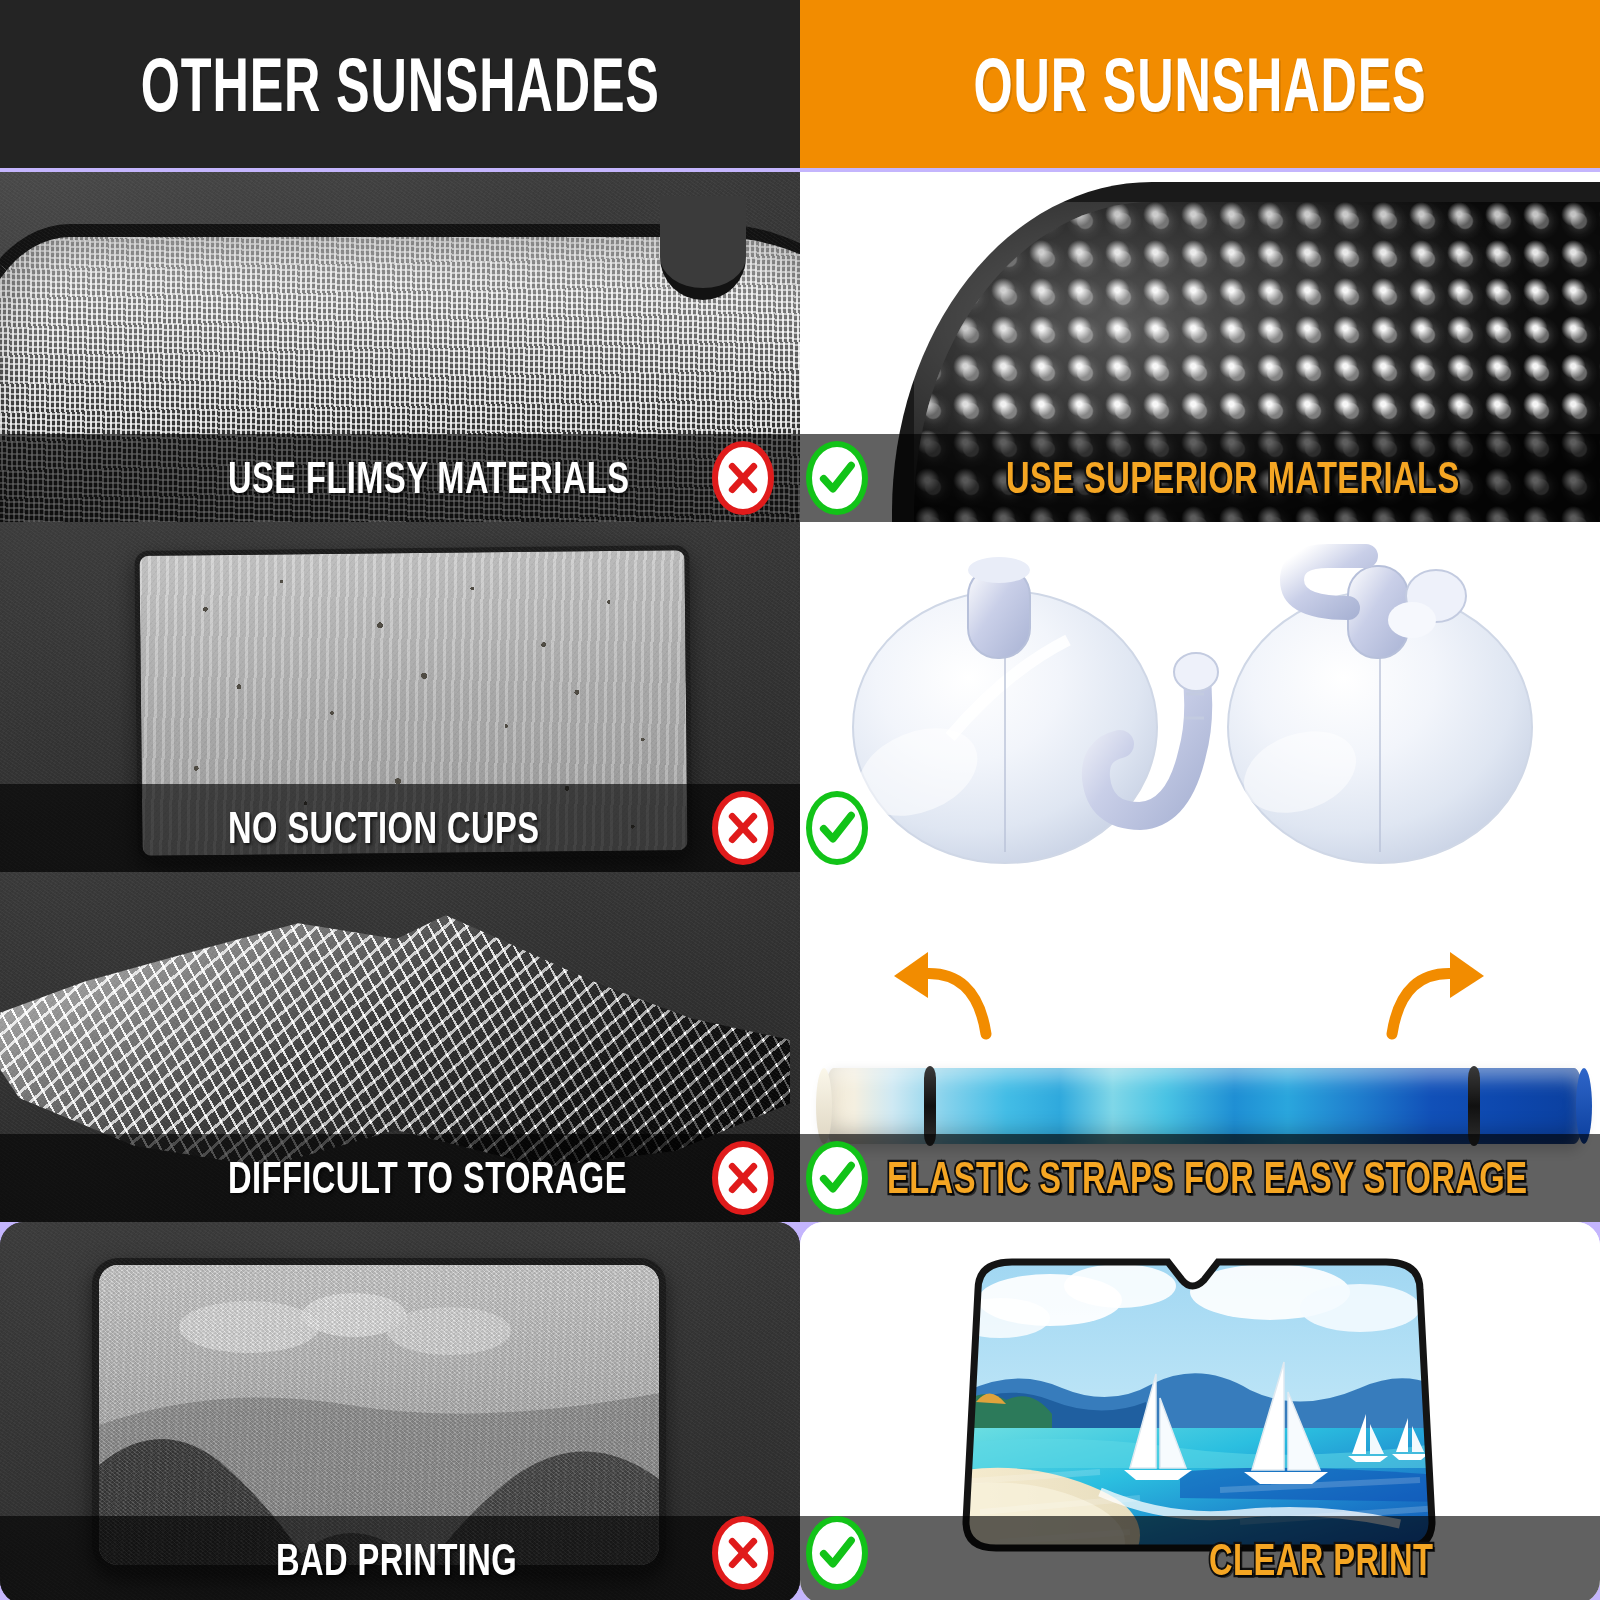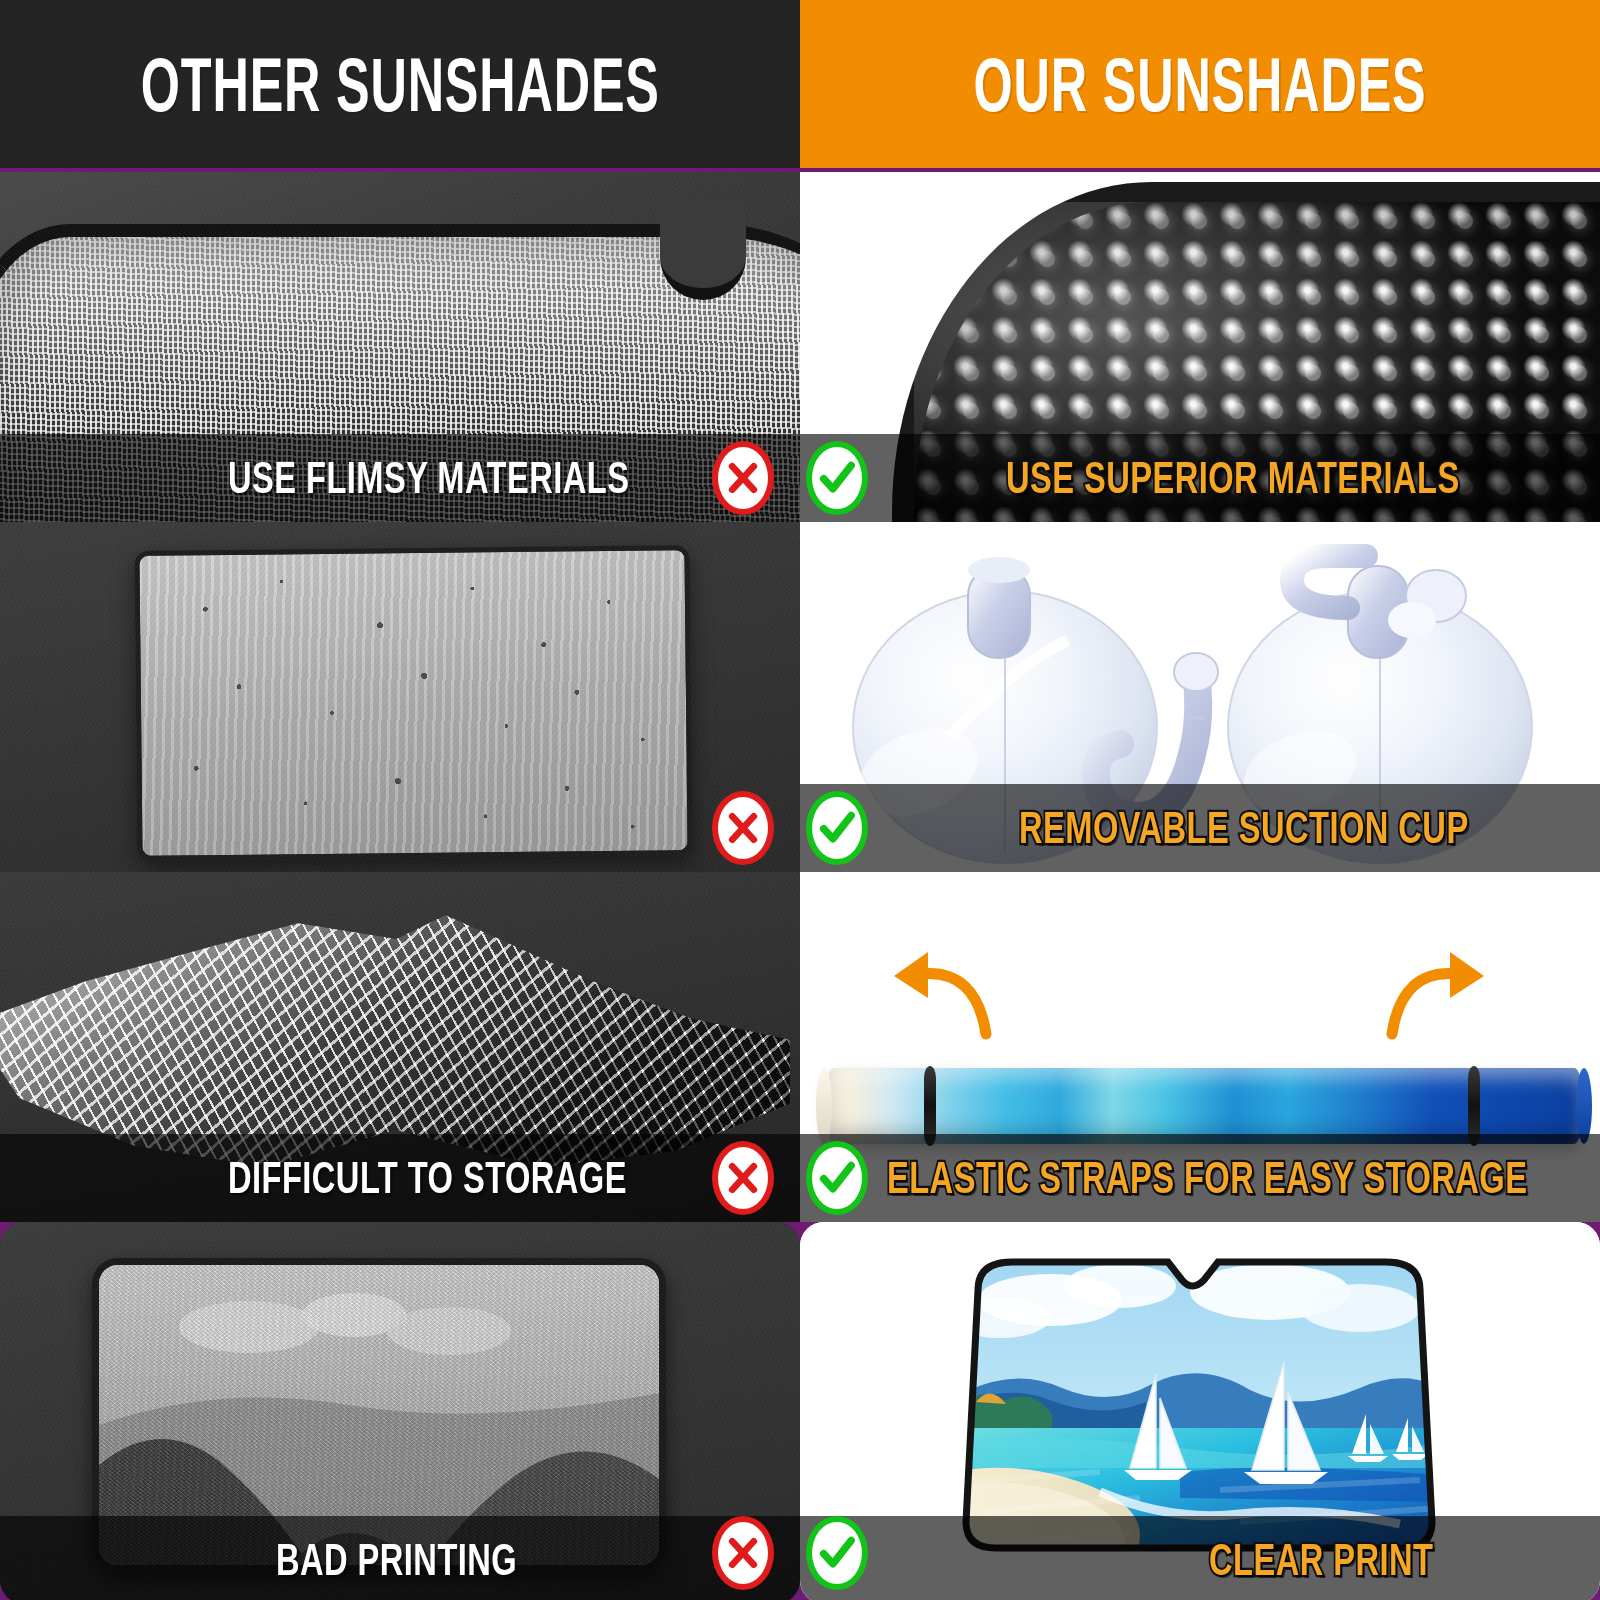--- a/index.html
+++ b/index.html
@@ -10,21 +10,21 @@
   }
   body {
     font-family: "Liberation Sans", sans-serif;
   }
 
   .poster {
     position: relative;
     width: 1600px;
     height: 1600px;
     overflow: hidden;
-    background: #701a75;
+    background: #c4b5fd;
   }
 
   
   .header {
     position: absolute;
     top: 0; left: 0;
     width: 1600px;
     height: 168px;
     display: flex;
   }
@@ -351,20 +351,23 @@
     </div>
 
     <div class="row r2">
 
       <div class="cell left">
         <div class="art">
           <div class="spot-bg"></div>
           <div class="spot-panel"></div>
           <div class="grain"></div>
         </div>
+        <div class="band band-left">
+          <span class="label-left">NO SUCTION CUPS</span>
+        </div>
       </div>
 
       <div class="cell right">
         <div class="art cups">
           <svg viewBox="0 0 800 350" width="800" height="350" aria-hidden="true">
             <defs>
               <radialGradient id="cupg" cx="38%" cy="32%" r="72%">
                 <stop offset="0%" stop-color="#ffffff"></stop>
                 <stop offset="42%" stop-color="#f2f5fb"></stop>
                 <stop offset="78%" stop-color="#dfe6f2"></stop>
@@ -390,23 +393,20 @@
             <path d="M384 196 L404 196" stroke="#c3cbe0" stroke-width="3"></path>
 
             <ellipse cx="580" cy="205" rx="152" ry="136" fill="url(#cupg)" stroke="#cfd7e6" stroke-width="2"></ellipse>
             <path d="M580 96 L580 330" stroke="#b9c2d8" stroke-width="2" opacity=".7"></path>
             <ellipse cx="500" cy="250" rx="58" ry="38" fill="#ffffff" opacity=".5" transform="rotate(-20 500 250)"></ellipse>
             <rect x="548" y="44" width="60" height="92" rx="29" fill="url(#stemg)" stroke="#b7c0da" stroke-width="2"></rect>
             <path d="M548 86 Q492 86 492 58 Q492 34 528 34 L566 34" fill="none" stroke="url(#stemg)" stroke-width="24" stroke-linecap="round"></path>
             <ellipse cx="636" cy="74" rx="30" ry="26" fill="#eef1fa" stroke="#c3cbe0" stroke-width="2"></ellipse>
             <ellipse cx="612" cy="98" rx="24" ry="18" fill="#f6f8fd"></ellipse>
           </svg>
-        </div>
-        <div class="band band-right">
-          <span class="label-right">REMOVABLE SUCTION CUP</span>
         </div>
       </div>
 
       <div class="badge badge-x" style="bottom:7px;">
         <svg viewBox="0 0 60 60" aria-hidden="true">
           <line x1="17" y1="16" x2="43" y2="44" stroke="#E01B1B" stroke-width="8" stroke-linecap="round"></line>
           <line x1="43" y1="16" x2="17" y2="44" stroke="#E01B1B" stroke-width="8" stroke-linecap="round"></line>
         </svg>
       </div>
       <div class="badge badge-chk" style="bottom:7px;">

